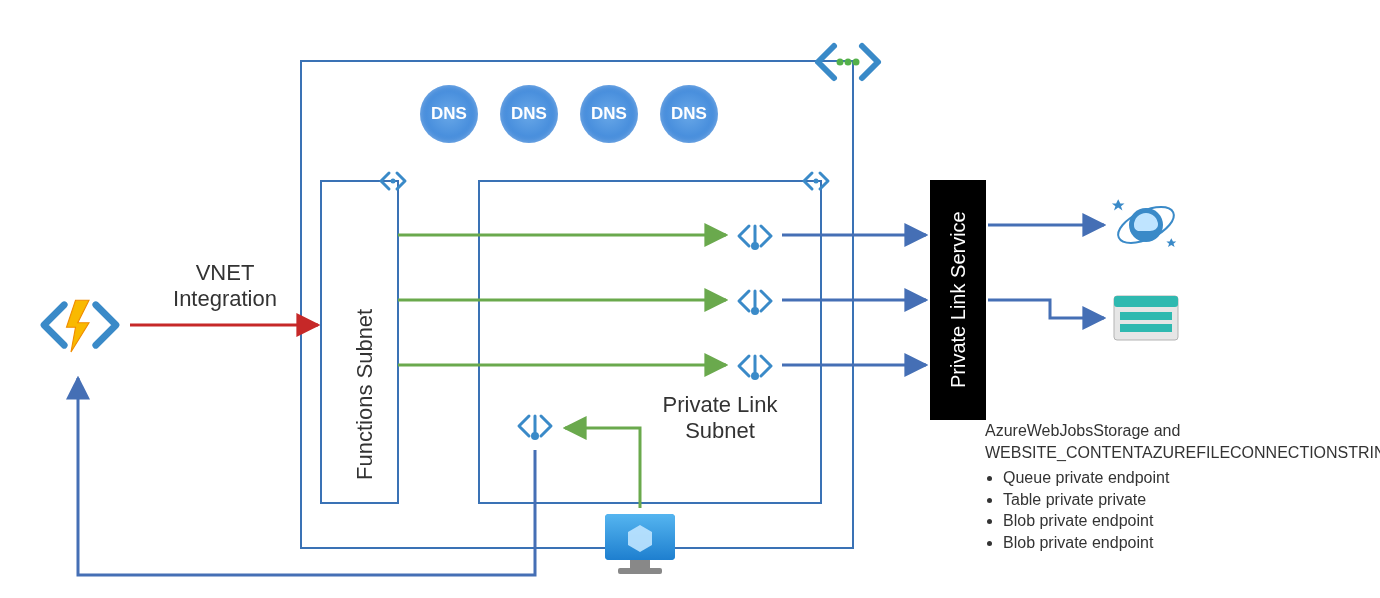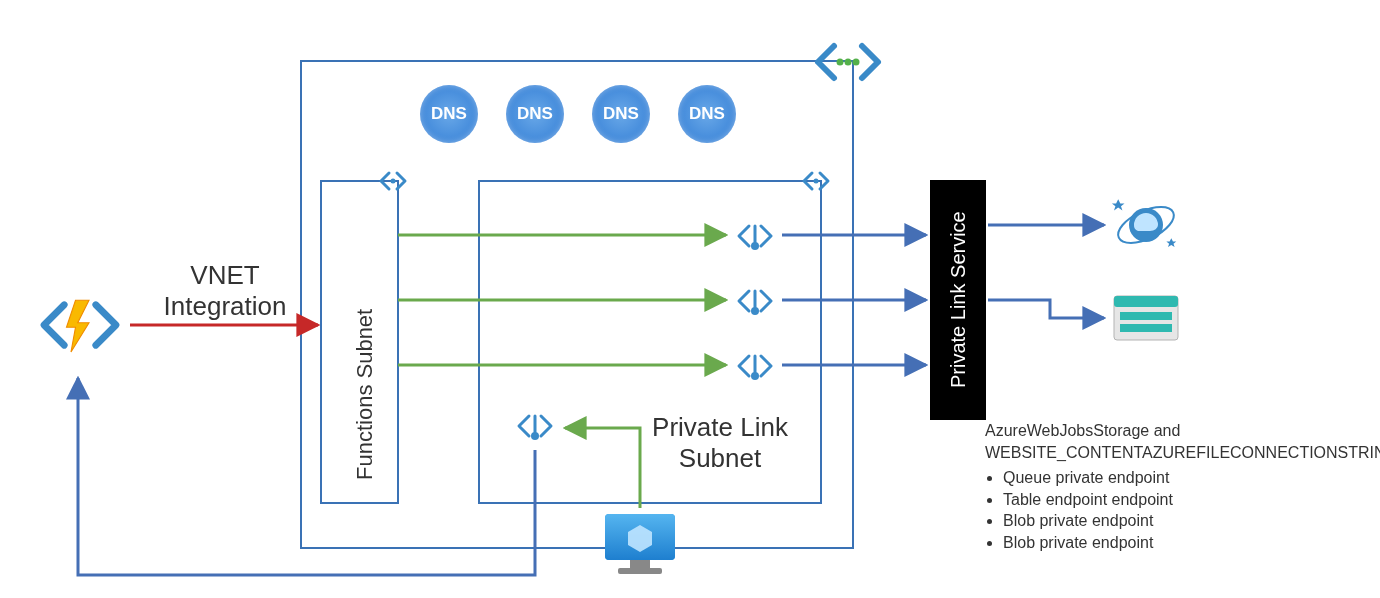--- a/index.html
+++ b/index.html
@@ -1,24 +1,24 @@
 <!DOCTYPE html>
 <html><head>
 <meta charset="utf-8">
 <style>
   html,body{margin:0;padding:0;width:1380px;height:598px;font-family:'Segoe UI',Arial,sans-serif;background:#fff;color:#333;overflow:hidden}
   .canvas{position:relative;width:1380px;height:598px}
   .abs{position:absolute}
   .box{border:2px solid #3a72b5;background:transparent}
-  .dns-row{display:flex;gap:28px}
+  .dns-row{display:flex;gap:22px}
   .dns-icon{width:58px;height:58px;border-radius:50%;background:radial-gradient(circle at 50% 50%,#69a8e8,#2f7bd4);display:flex;align-items:center;justify-content:center;color:#fff;font-weight:bold;font-size:17px;box-shadow:inset 0 0 6px rgba(255,255,255,.4)}
   .pls-box{background:#000;color:#fff;writing-mode:vertical-rl;transform:rotate(180deg);display:flex;align-items:center;justify-content:center;font-size:20px;padding:0 8px}
   .vtext{writing-mode:vertical-rl;transform:rotate(180deg);font-size:22px}
   svg.overlay{position:absolute;left:0;top:0;width:1380px;height:598px;pointer-events:none}
-  .lbl{font-size:26px}
+  .lbl{font-size:22px}
   .notes{font-size:16px;line-height:1.35}
   .notes ul{margin:4px 0 12px 0;padding-left:18px}
 </style>
 </head>
 <body>
 
 <div class="canvas">
 
   <svg class="overlay" style="pointer-events:none;position:absolute">
     <defs>
@@ -55,21 +55,21 @@
       </marker>
     </defs>
   </svg>
 
   <div class="abs box" style="left:300px;top:60px;width:550px;height:485px"></div>
 
   <div class="abs box" style="left:320px;top:180px;width:75px;height:320px"></div>
   <div class="abs vtext" style="left:352px;top:220px;height:260px">Functions Subnet</div>
 
   <div class="abs box" style="left:478px;top:180px;width:340px;height:320px"></div>
-  <div class="abs lbl" style="left:640px;top:412px;text-align:center;width:160px">Private Link Subnet</div>
+  <div class="abs lbl" style="left:640px;top:392px;text-align:center;width:160px">Private Link Subnet</div>
 
   <div class="abs dns-row" style="left:420px;top:85px">
     <div class="dns-icon">
         <span>DNS</span>
       </div>
     <div class="dns-icon">
         <span>DNS</span>
       </div>
     <div class="dns-icon">
         <span>DNS</span>
@@ -142,21 +142,21 @@
     <rect x="4" y="6" width="64" height="44" rx="3" fill="#e6e6e6" stroke="#b3b3b3"></rect>
     <rect x="4" y="6" width="64" height="11" rx="3" fill="#2fb9b0"></rect>
     <rect x="10" y="22" width="52" height="8" fill="#2fb9b0"></rect>
     <rect x="10" y="34" width="52" height="8" fill="#2fb9b0"></rect>
   </svg>
 
   <div class="abs notes" style="left:985px;top:420px;width:390px">
     <div>AzureWebJobsStorage and WEBSITE_CONTENTAZUREFILECONNECTIONSTRING</div>
     <ul>
       <li>Queue private endpoint</li>
-      <li>Table endpoint endpoint</li>
+      <li>Table private private</li>
       <li>Blob private endpoint</li>
       <li>Blob private endpoint</li>
     </ul>
   </div>
 
   <svg class="overlay">
 
     <line x1="130" y1="325" x2="318" y2="325" stroke="#c62828" stroke-width="3" marker-end="url(#ah-red)"></line>
 
     <line x1="398" y1="235" x2="726" y2="235" stroke="#6aa94d" stroke-width="3" marker-end="url(#ah-green)"></line>

